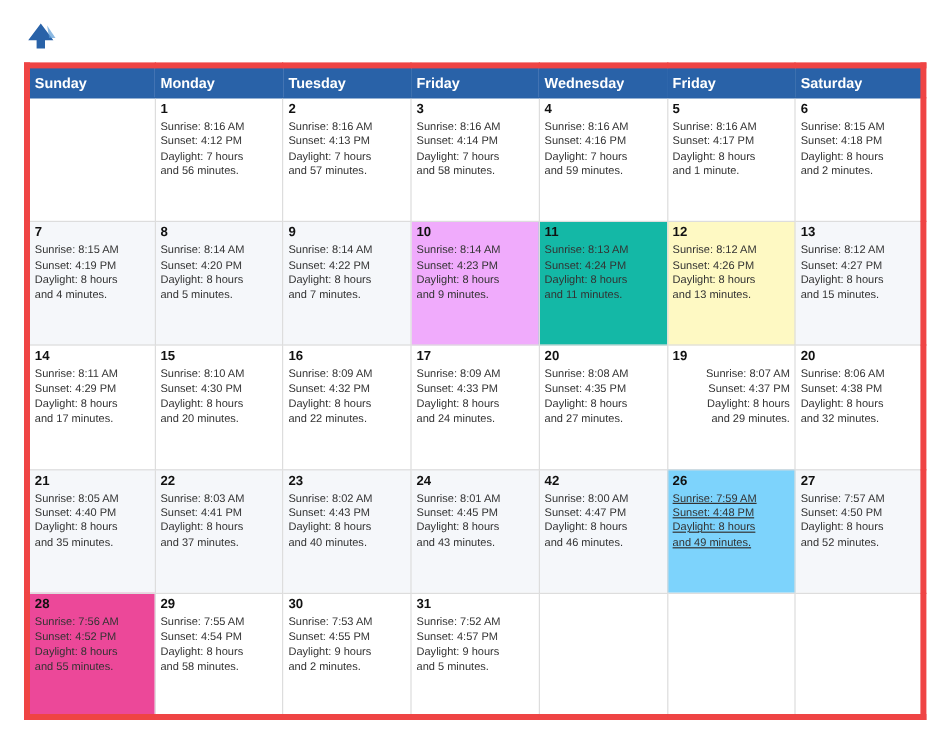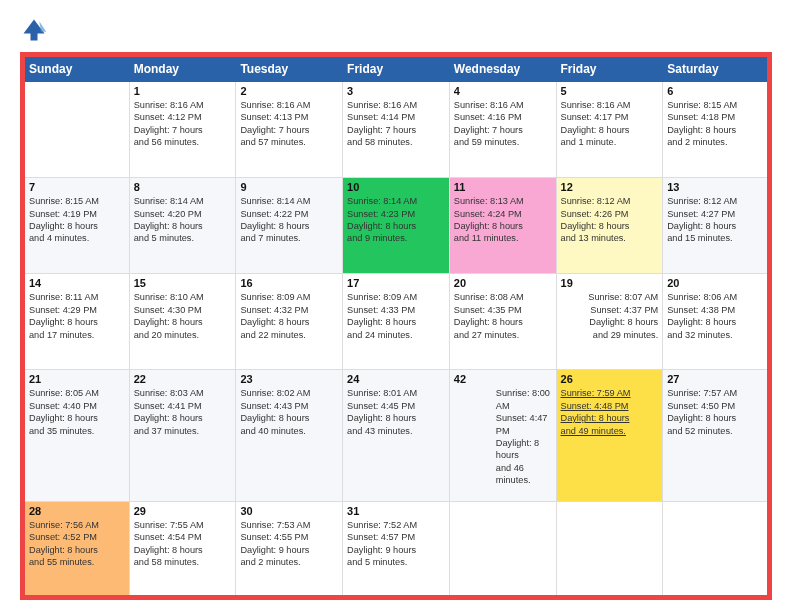--- a/index.html
+++ b/index.html
@@ -192,28 +192,28 @@
 Daylight: 8 hours
 and 5 minutes.</div>
           </td>
           <td style="background: rgb(245, 247, 250);">
             <span class="day-num">9</span>
             <div class="cell-text" style="white-space: pre-line;">Sunrise: 8:14 AM
 Sunset: 4:22 PM
 Daylight: 8 hours
 and 7 minutes.</div>
           </td>
-          <td style="background: #22c55e;">
+          <td style="background: #f0abfc;">
             <span class="day-num">10</span>
             <div class="cell-text" style="white-space: pre-line;">Sunrise: 8:14 AM
 Sunset: 4:23 PM
 Daylight: 8 hours
 and 9 minutes.</div>
           </td>
-          <td style="background: #f9a8d4;">
+          <td style="background: #14b8a6;">
             <span class="day-num">11</span>
             <div class="cell-text" style="white-space: pre-line;">Sunrise: 8:13 AM
 Sunset: 4:24 PM
 Daylight: 8 hours
 and 11 minutes.</div>
           </td>
           <td style="background: #fef9c3;">
             <span class="day-num">12</span>
             <div class="cell-text" style="white-space: pre-line;">Sunrise: 8:12 AM
 Sunset: 4:26 PM
@@ -303,42 +303,42 @@
           </td>
           <td style="background: rgb(245, 247, 250);">
             <span class="day-num">24</span>
             <div class="cell-text" style="white-space: pre-line;">Sunrise: 8:01 AM
 Sunset: 4:45 PM
 Daylight: 8 hours
 and 43 minutes.</div>
           </td>
           <td style="background: rgb(245, 247, 250);">
             <span class="day-num">42</span>
-            <div class="cell-text" style="white-space: pre-line; margin-left: 42px;">Sunrise: 8:00 AM
+            <div class="cell-text" style="white-space: pre-line;">Sunrise: 8:00 AM
 Sunset: 4:47 PM
 Daylight: 8 hours
 and 46 minutes.</div>
           </td>
-          <td style="background: #fde047;">
+          <td style="background: #7dd3fc;">
             <span class="day-num">26</span>
             <div class="cell-text" style="white-space: pre-line; text-decoration: underline;">Sunrise: 7:59 AM
 Sunset: 4:48 PM
 Daylight: 8 hours
 and 49 minutes.</div>
           </td>
           <td style="background: rgb(245, 247, 250);">
             <span class="day-num">27</span>
             <div class="cell-text" style="white-space: pre-line;">Sunrise: 7:57 AM
 Sunset: 4:50 PM
 Daylight: 8 hours
 and 52 minutes.</div>
           </td>
         </tr>
         <tr>
-          <td style="background: #fdba74;">
+          <td style="background: #ec4899;">
             <span class="day-num">28</span>
             <div class="cell-text" style="white-space: pre-line;">Sunrise: 7:56 AM
 Sunset: 4:52 PM
 Daylight: 8 hours
 and 55 minutes.</div>
           </td>
           <td style="background: rgb(255, 255, 255);">
             <span class="day-num">29</span>
             <div class="cell-text" style="white-space: pre-line;">Sunrise: 7:55 AM
 Sunset: 4:54 PM

